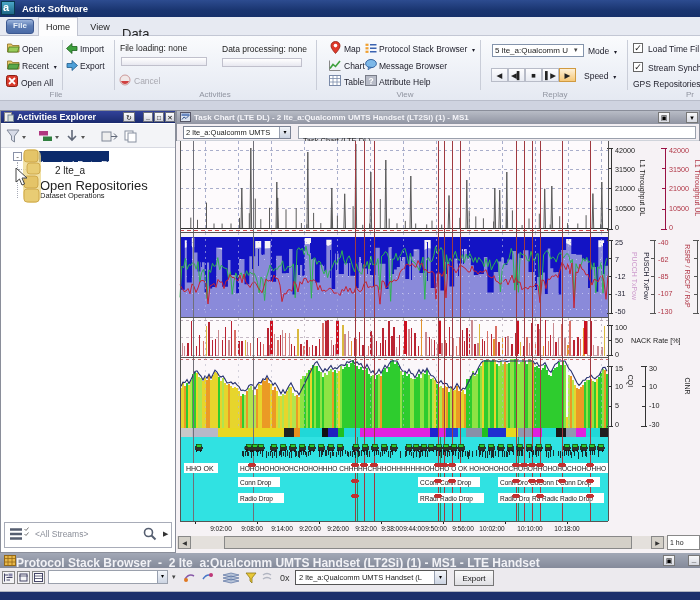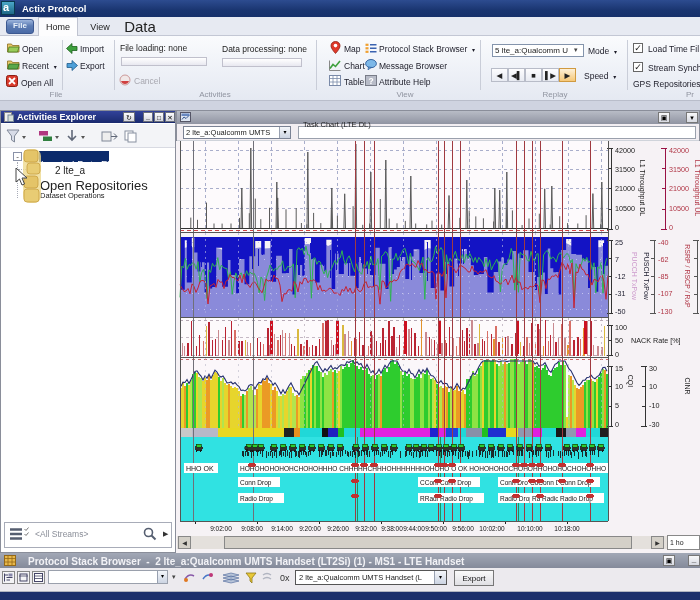--- a/index.html
+++ b/index.html
@@ -6,28 +6,28 @@
 #root{position:relative;width:700px;height:600px;background:#d6dae6}
 .grplbl{position:absolute;font-size:8px;color:#9094a0;text-align:center;white-space:nowrap}
 .sep{position:absolute;top:40px;height:50px;width:1px;background:#c9cdd8}
 .btn-txt{position:absolute;font-size:8.5px;color:#1c1c28;white-space:nowrap}
 .cb{position:absolute;width:10px;height:10px;background:#fff;border:1px solid #666;font-size:9px;line-height:9px;color:#222;text-align:center}
 </style></head><body>
 <div id="root">
     <div class="abs" style="left:0;top:0;width:700px;height:17px;background:linear-gradient(#2d4c90,#1a3570 60%,#16306a)"></div>
 <div class="abs" style="left:1px;top:1px;width:14px;height:14px;background:linear-gradient(#4ba8c8,#1e6888);border:1px solid #0a3a50"></div>
 <div class="abs" style="left:3px;top:1px;font-size:11px;font-weight:bold;color:#fff">a</div>
-<div class="abs" style="left:22px;top:3px;font-size:9.5px;font-weight:bold;color:#fff">Actix Protocol</div>
+<div class="abs" style="left:22px;top:3px;font-size:9.5px;font-weight:bold;color:#fff">Actix Software</div>
     <div class="abs" style="left:0;top:17px;width:700px;height:19px;background:#e7eaf2;border-bottom:1px solid #c3c7d4"></div>
 <div class="abs" style="left:6px;top:19px;width:28px;height:15px;border-radius:3px;background:linear-gradient(#9cb4dc,#5c7cb4 45%,#4a6aa6);border:1px solid #3c5890"></div>
 <div class="abs" style="left:6px;top:21px;width:28px;text-align:center;font-size:8px;color:#e8f0fa;font-weight:bold">File</div>
 <div class="abs" style="left:38px;top:17px;width:40px;height:19px;background:#fdfdfe;border:1px solid #bfc3d0;border-bottom:none"></div>
 <div class="abs" style="left:38px;top:22px;width:40px;text-align:center;font-size:9px;color:#222;">Home</div>
 <div class="abs" style="left:82px;top:22px;width:36px;text-align:center;font-size:9px;color:#222">View</div>
-<div class="abs" style="left:122px;top:18px;width:36px;text-align:center;font-size:15px;color:#222">Data</div>
+<div class="abs" style="left:122px;top:26px;width:36px;font-size:13px;color:#222">Data</div>
     <div class="abs" style="left:0;top:36px;width:700px;height:65px;background:linear-gradient(#fafbfd,#eef1f7 55%,#e5e9f2);border-bottom:1px solid #b9bdca"></div>
     <div class="sep" style="left:62px"></div>
     <div class="sep" style="left:114px"></div>
     <div class="sep" style="left:316px"></div>
     <div class="sep" style="left:480px"></div>
     <div class="sep" style="left:627px"></div>
     <svg style="position:absolute;left:7px;top:42px" width="13" height="11" viewBox="0 0 13 11">
       <path d="M0.5 2 L4.5 2 L5.5 3.5 L12 3.5 L12 10 L0.5 10 Z" fill="#e8c96a" stroke="#8a6d1f" stroke-width="0.8"></path>
       <path d="M2 5 L12 5 L10.5 10 L0.8 10 Z" fill="#9acc5a" stroke="#4a7a20" stroke-width="0.8"></path>
     </svg>
@@ -169,28 +169,29 @@
     </svg>
 <div class="abs" style="left:163px;top:530px;font-size:7px;color:#333">▶</div>
     <div class="abs" style="left:176px;top:110px;width:4px;height:443px;background:#cfd3e0"></div>
     <div class="abs" style="left:176px;top:110px;width:524px;height:443px;background:#f4f0f3;border:1px solid #8a8e9a"></div>
 <div class="abs" style="left:177px;top:111px;width:522px;height:13px;background:linear-gradient(#b8bcc6,#9094a2)"></div>
 <svg class="abs" style="left:180px;top:112px" width="11" height="10" viewBox="0 0 11 10">
       <rect x="0.5" y="0.5" width="10" height="9" fill="#dce4f0" stroke="#556"></rect>
       <rect x="1.5" y="1.5" width="8" height="2.5" fill="#6888c0"></rect>
       <path d="M2 7.5 L4 5 L6 6.5 L9 3.5" stroke="#385890" fill="none"></path>
     </svg>
+<div class="abs" style="left:194px;top:113px;font-size:8px;font-weight:bold;color:#f4f4f8;white-space:nowrap">Task Chart (LTE DL)  -  2 lte_a:Qualcomm UMTS Handset (LT2Si) (1) - MS1</div>
 <div class="abs" style="left:658px;top:112px;width:12px;height:11px;background:linear-gradient(#f8f8fa,#d8dae2);border:1px solid #777;font-size:7px;text-align:center;line-height:10px">▣</div>
 <div class="abs" style="left:686px;top:112px;width:12px;height:11px;background:linear-gradient(#f8f8fa,#d8dae2);border:1px solid #777;font-size:7px;text-align:center;line-height:10px">▾</div>
     <div class="abs" style="left:177px;top:124px;width:522px;height:17px;background:#f2eef2;border-bottom:1px solid #cfd3da"></div>
 <div class="abs" style="left:183px;top:126px;width:108px;height:13px;background:#fff;border:1px solid #7a8294"></div>
 <div class="abs" style="left:186px;top:128px;font-size:7.5px;color:#222">2 lte_a:Qualcomm UMTS</div>
 <div class="abs" style="left:279px;top:127px;width:11px;height:11px;background:linear-gradient(#f4f6fa,#ccd4e2);border-left:1px solid #98a0b0;font-size:6px;text-align:center;line-height:10px">▾</div>
 <div class="abs" style="left:298px;top:126px;width:398px;height:13px;background:#fff;border:1px solid #9aa0ac"></div>
-<div class="abs" style="left:303px;top:120px;font-size:7.5px;color:#222">Task Chart (LTE DL)</div>
+<div class="abs" style="left:303px;top:136px;font-size:7.5px;color:#222">Task Chart (LTE DL)</div>
     <svg width="524" height="412" viewBox="0 0 524 412" style="position:absolute;left:176px;top:141px" shape-rendering="crispEdges" text-rendering="optimizeSpeed">
       <rect x="0" y="0" width="524" height="412" fill="#f6f2f5"></rect>
       <rect x="4" y="0" width="428" height="91" fill="#fdfafc"></rect>
       <line x1="4" y1="9" x2="432" y2="9" stroke="#a9aecb" stroke-width="1" stroke-dasharray="3,3"></line>
       <line x1="4" y1="28" x2="432" y2="28" stroke="#a9aecb" stroke-width="1" stroke-dasharray="3,3"></line>
       <line x1="4" y1="47.5" x2="432" y2="47.5" stroke="#a9aecb" stroke-width="1" stroke-dasharray="3,3"></line>
       <line x1="4" y1="67" x2="432" y2="67" stroke="#a9aecb" stroke-width="1" stroke-dasharray="3,3"></line>
       <line x1="29" y1="0" x2="29" y2="91" stroke="#a9aecb" stroke-width="1" stroke-dasharray="3,3"></line>
       <line x1="62" y1="0" x2="62" y2="91" stroke="#a9aecb" stroke-width="1" stroke-dasharray="3,3"></line>
       <line x1="95" y1="0" x2="95" y2="91" stroke="#a9aecb" stroke-width="1" stroke-dasharray="3,3"></line>
@@ -1072,21 +1073,21 @@
     <div class="abs" style="left:177px;top:536px;width:522px;height:13px;background:#e4e0dc"></div>
 <div class="abs" style="left:178px;top:536px;width:13px;height:13px;background:#d4d0c8;border:1px solid #888;font-size:6px;text-align:center;line-height:12px;color:#333">◀</div>
 <div class="abs" style="left:224px;top:536px;width:408px;height:13px;background:#d4d0c8;border:1px solid #888"></div>
 <div class="abs" style="left:651px;top:536px;width:13px;height:13px;background:#d4d0c8;border:1px solid #888;font-size:6px;text-align:center;line-height:12px;color:#333">▶</div>
 <div class="abs" style="left:667px;top:535px;width:33px;height:15px;background:#fff;border:1px solid #888;font-size:7px;line-height:14px;padding-left:2px;color:#222">1 ho</div>
     <div class="abs" style="left:0;top:553px;width:700px;height:15px;background:linear-gradient(#a2a8b6,#848a9a)"></div>
 <svg class="abs" style="left:4px;top:555px" width="12" height="11" viewBox="0 0 12 11">
       <rect x="0.5" y="0.5" width="11" height="10" fill="#e8b84a" stroke="#946818"></rect>
       <path d="M4 0.5 L4 10.5 M8 0.5 L8 10.5 M0.5 3.5 L11.5 3.5 M0.5 7 L11.5 7" stroke="#946818" stroke-width="0.8"></path>
     </svg>
-<div class="abs" style="left:28px;top:556px;font-size:10px;font-weight:bold;color:#f2f2f6;white-space:nowrap">Protocol Stack Browser&nbsp;&nbsp;-&nbsp;&nbsp;2 lte_a:Qualcomm UMTS Handset (LT2Si) (1) - MS1 - LTE Handset</div>
+<div class="abs" style="left:16px;top:556px;font-size:12px;font-weight:bold;color:#f2f2f6;white-space:nowrap">Protocol Stack Browser&nbsp;&nbsp;-&nbsp;&nbsp;2 lte_a:Qualcomm UMTS Handset (LT2Si) (1) - MS1 - LTE Handset</div>
 <div class="abs" style="left:663px;top:555px;width:12px;height:11px;background:linear-gradient(#f8f8fa,#d8dae2);border:1px solid #777;font-size:7px;text-align:center;line-height:10px">▣</div>
 <div class="abs" style="left:688px;top:555px;width:12px;height:11px;background:linear-gradient(#f8f8fa,#d8dae2);border:1px solid #777;font-size:8px;text-align:center;line-height:8px;font-weight:bold">_</div>
     <div class="abs" style="left:0;top:568px;width:700px;height:24px;background:#eceaee;border-bottom:1px solid #b0b4c0"></div>
 <div class="abs" style="left:2px;top:571px;width:13px;height:13px;border:1px solid #888;background:#f4f4f6"></div>
 <svg class="abs" style="left:4px;top:573px" width="9" height="9" viewBox="0 0 9 9">
       <path d="M0.5 0.5 L0.5 8.5 M0.5 2 L4 2 M2.5 4.5 L8.5 4.5 M2.5 7 L6 7" stroke="#446" stroke-width="1"></path>
       <rect x="4.5" y="0.5" width="4" height="3" fill="#88a"></rect>
     </svg>
 <div class="abs" style="left:17px;top:571px;width:13px;height:13px;border:1px solid #888;background:#f4f4f6"></div>
 <svg class="abs" style="left:19px;top:573px" width="9" height="9" viewBox="0 0 9 9">

